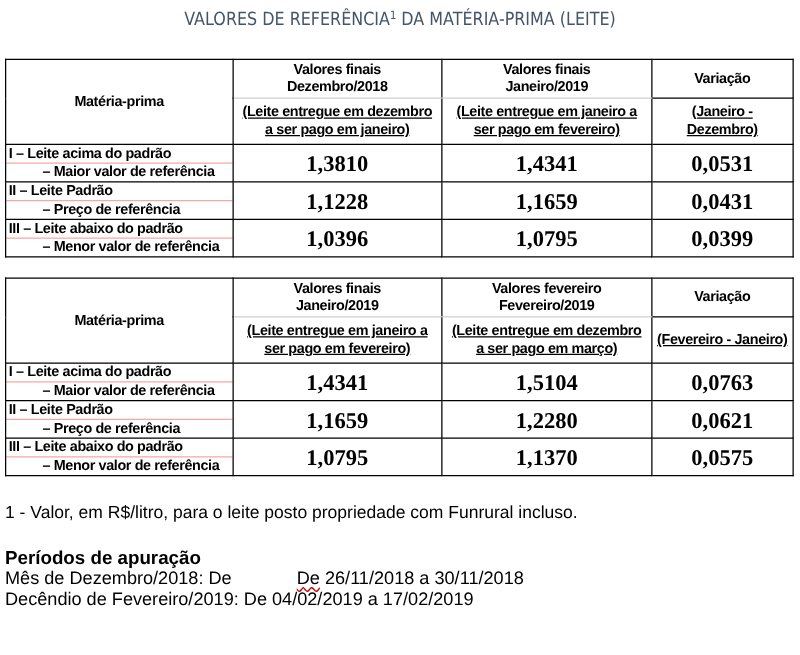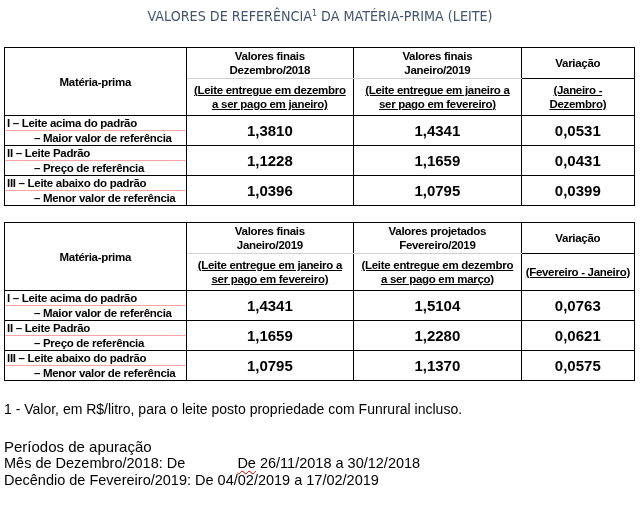--- a/index.html
+++ b/index.html
@@ -11,27 +11,27 @@
     .col1 { width: 181px; } .col2 { width: 167px; } .col3 { width: 167px; } .col4 { width: 113px; }
     .hdr-main { font-weight: bold; letter-spacing: -0.3px; }
     .hdr-top { border-bottom: 1px solid #d0d0d0 !important; height: 30px; }
     .hdr-sub { height: 36px; text-decoration: underline; }
     .stack { display: block; }
     .stack span { display: block; }
     .row-label { text-align: left !important; padding: 0 !important; }
     .row-label .l1, .row-label .l2 { display: block; height: 14px; line-height: 14px; padding-left: 2px; font-weight: bold; letter-spacing: -0.3px; white-space: nowrap; }
     .row-label .l1 { border-bottom: 1px solid #fca5a5; }
     .row-label .l2 { padding-left: 29px; }
-    .val { font-weight: bold; font-size: 15px; }
+    .val { font-weight: bold; font-size: 18px; font-family: Liberation Serif, serif; }
     .data-row td { height: 29px; }
     .t1 { top: 47px; }
     .t2 { top: 222px; }
     .foot { position: absolute; left: 4px; top: 401px; font-size: 14px; }
     .periods { position: absolute; left: 4px; top: 438px; font-size: 14.5px; line-height: 17px; }
-    .periods .ph { font-weight: normal; font-size: 15px; }
+    .periods .ph { font-weight: bold; font-size: 15px; }
     .spell { text-decoration: underline wavy #d00000; text-decoration-thickness: 1px; text-underline-offset: 2px; margin-left: 48px; }
   </style>
 </head>
 <body>
 
 <div class="title"><span>VALORES DE REFERÊNCIA</span><sup>1</sup><span> DA MATÉRIA-PRIMA (LEITE)</span></div>
 
 <table class="ref t1">
   <colgroup>
       <col class="col1">
@@ -117,21 +117,21 @@
       <tr>
     <td rowspan="2" class="hdr-main">Matéria-prima</td>
     <td class="hdr-top hdr-main">
           <span class="stack">
             <span>Valores finais</span>
             <span>Janeiro/2019</span>
           </span>
         </td>
     <td class="hdr-top hdr-main">
           <span class="stack">
-            <span>Valores projetados</span>
+            <span>Valores fevereiro</span>
             <span>Fevereiro/2019</span>
           </span>
         </td>
     <td class="hdr-top hdr-main" style="border-bottom:1.5px solid #000 !important;">Variação</td>
   </tr>
   <tr>
     <td class="hdr-sub hdr-main">
           <span class="stack">
             <span>(Leite entregue em janeiro a</span>
             <span>ser pago em fevereiro)</span>
@@ -176,15 +176,15 @@
     <td class="val">1,1370</td>
     <td class="val">0,0575</td>
   </tr>
 </tbody>
   </table>
 
 <div class="foot">1 - Valor, em R$/litro, para o leite posto propriedade com Funrural incluso.</div>
 
 <div class="periods">
   <div class="ph">Períodos de apuração</div>
-  <div><span>Mês de Dezembro/2018: De </span><span class="spell">De</span><span> 26/11/2018 a 30/12/2018</span></div>
+  <div><span>Mês de Dezembro/2018: De </span><span class="spell">De</span><span> 26/11/2018 a 30/11/2018</span></div>
   <div>Decêndio de Fevereiro/2019: De 04/02/2019 a 17/02/2019</div>
 </div>
 
 </body></html>

